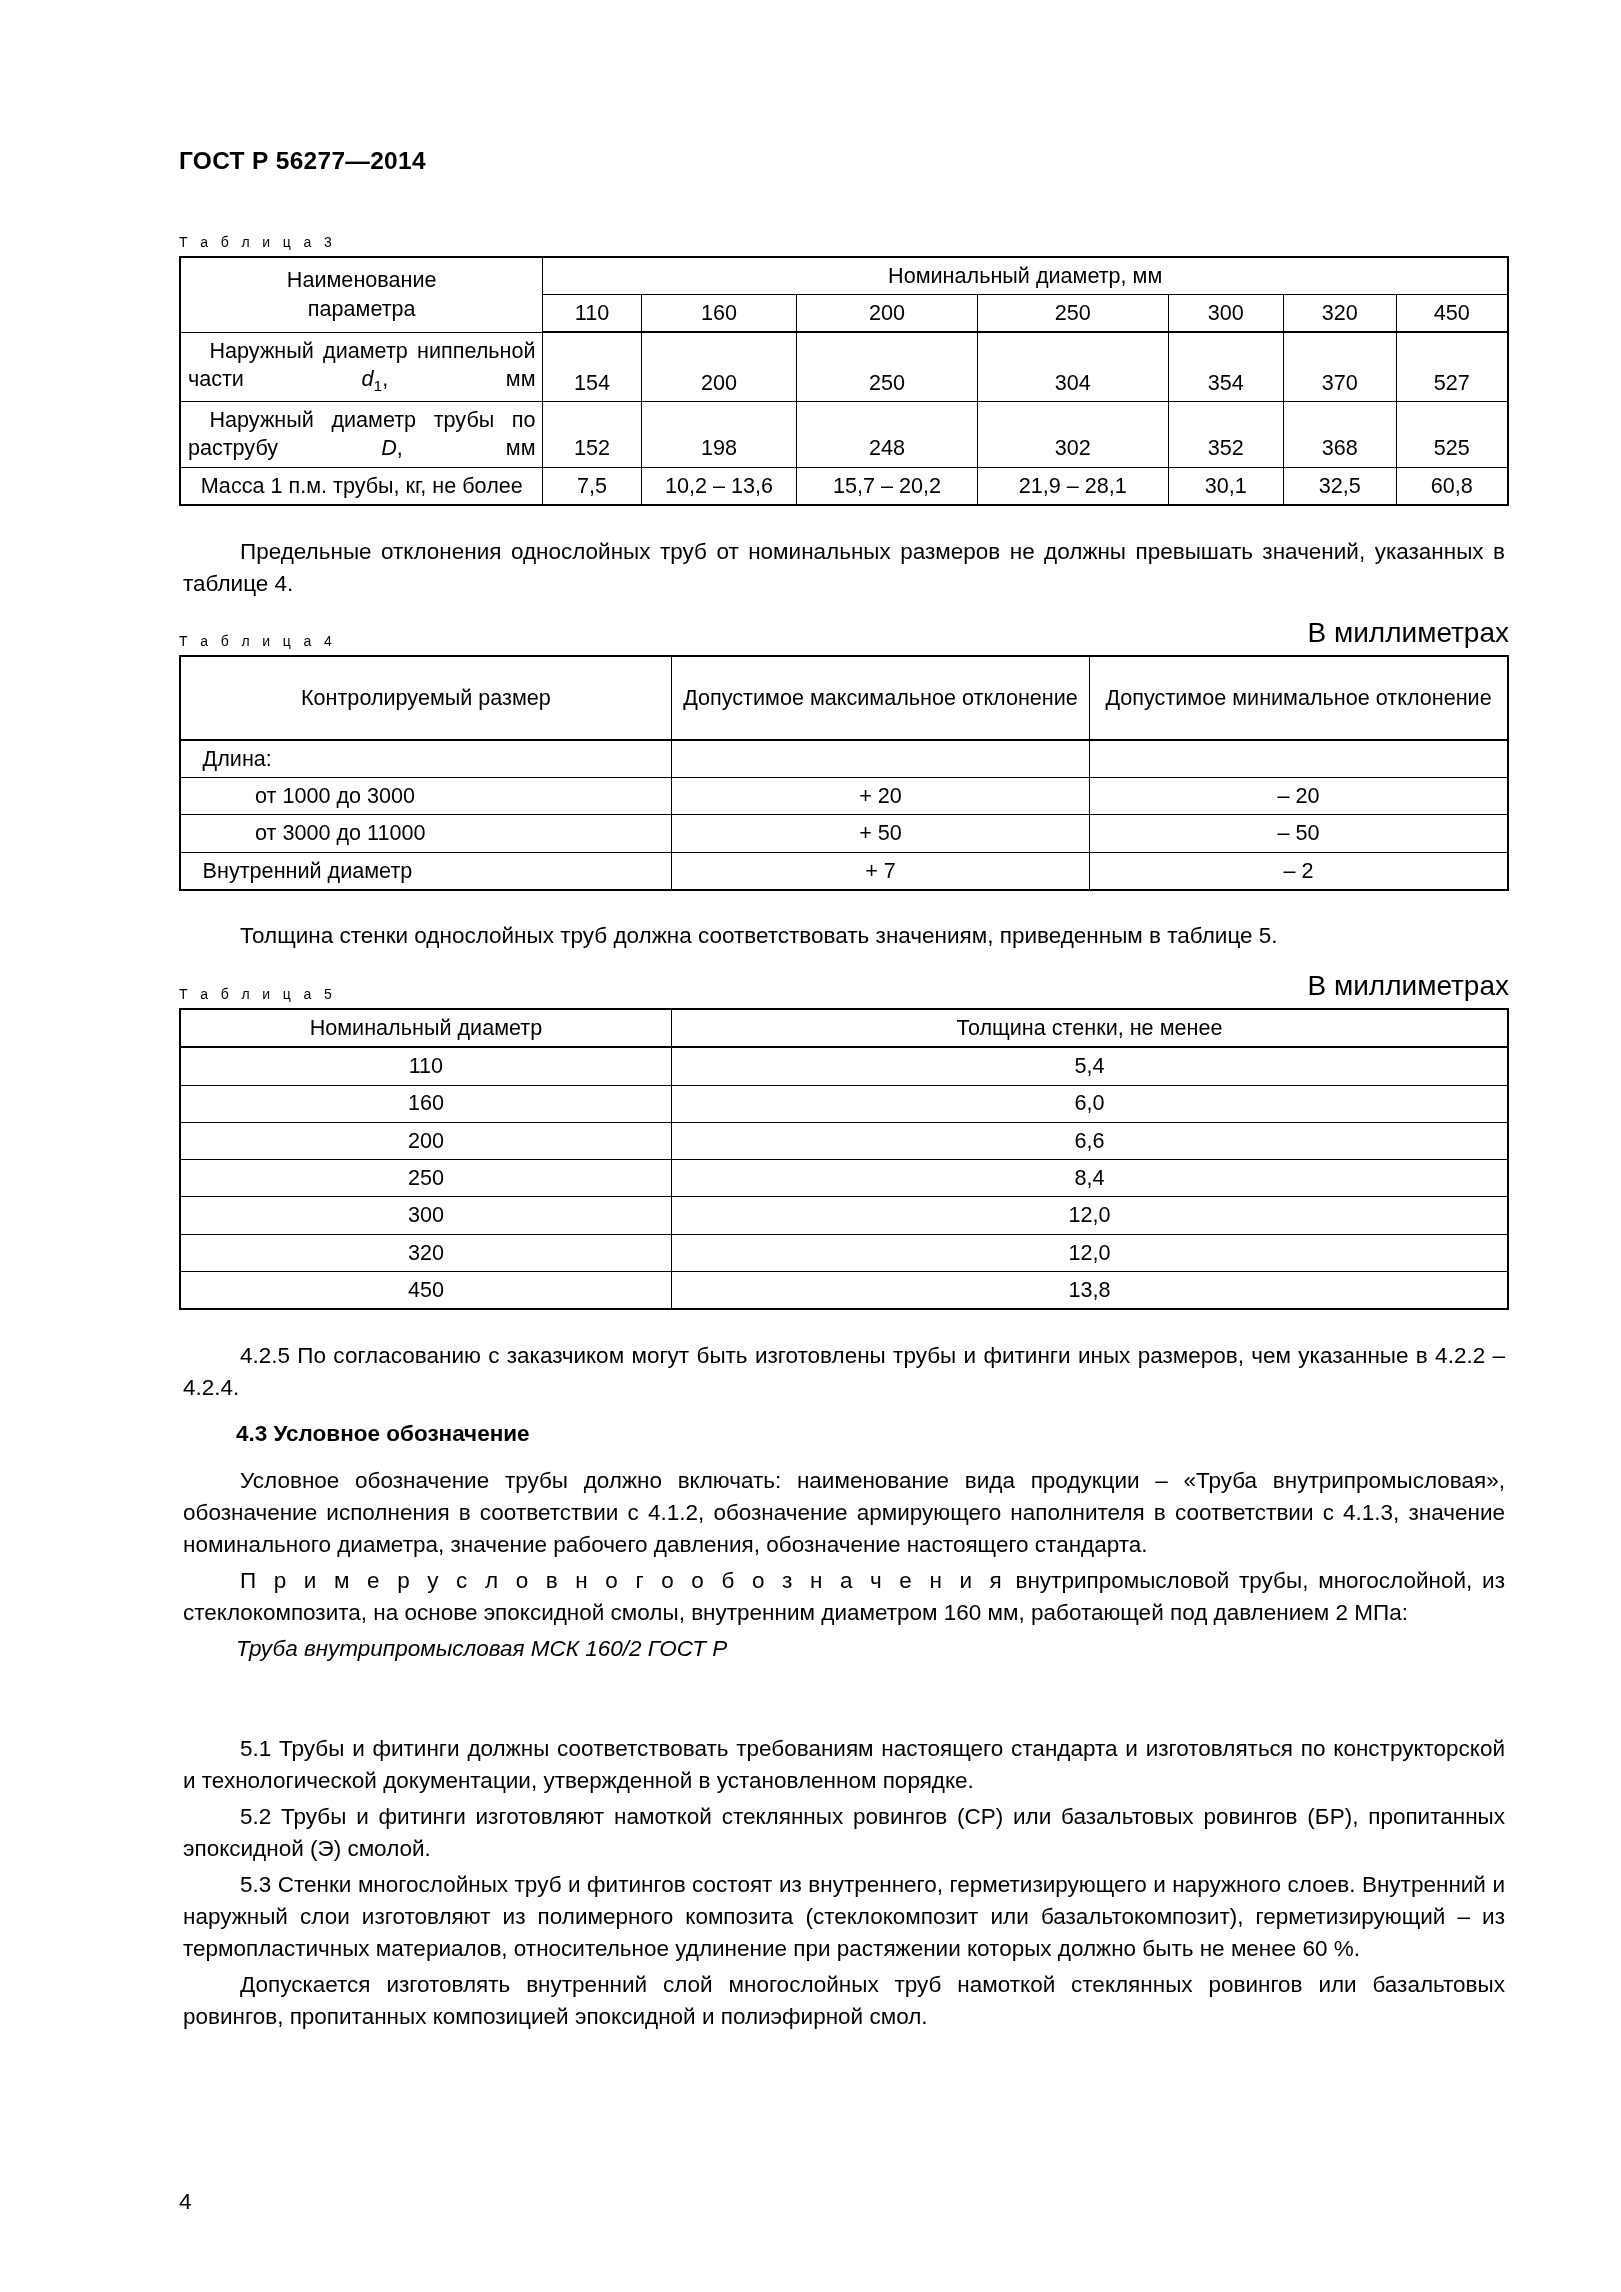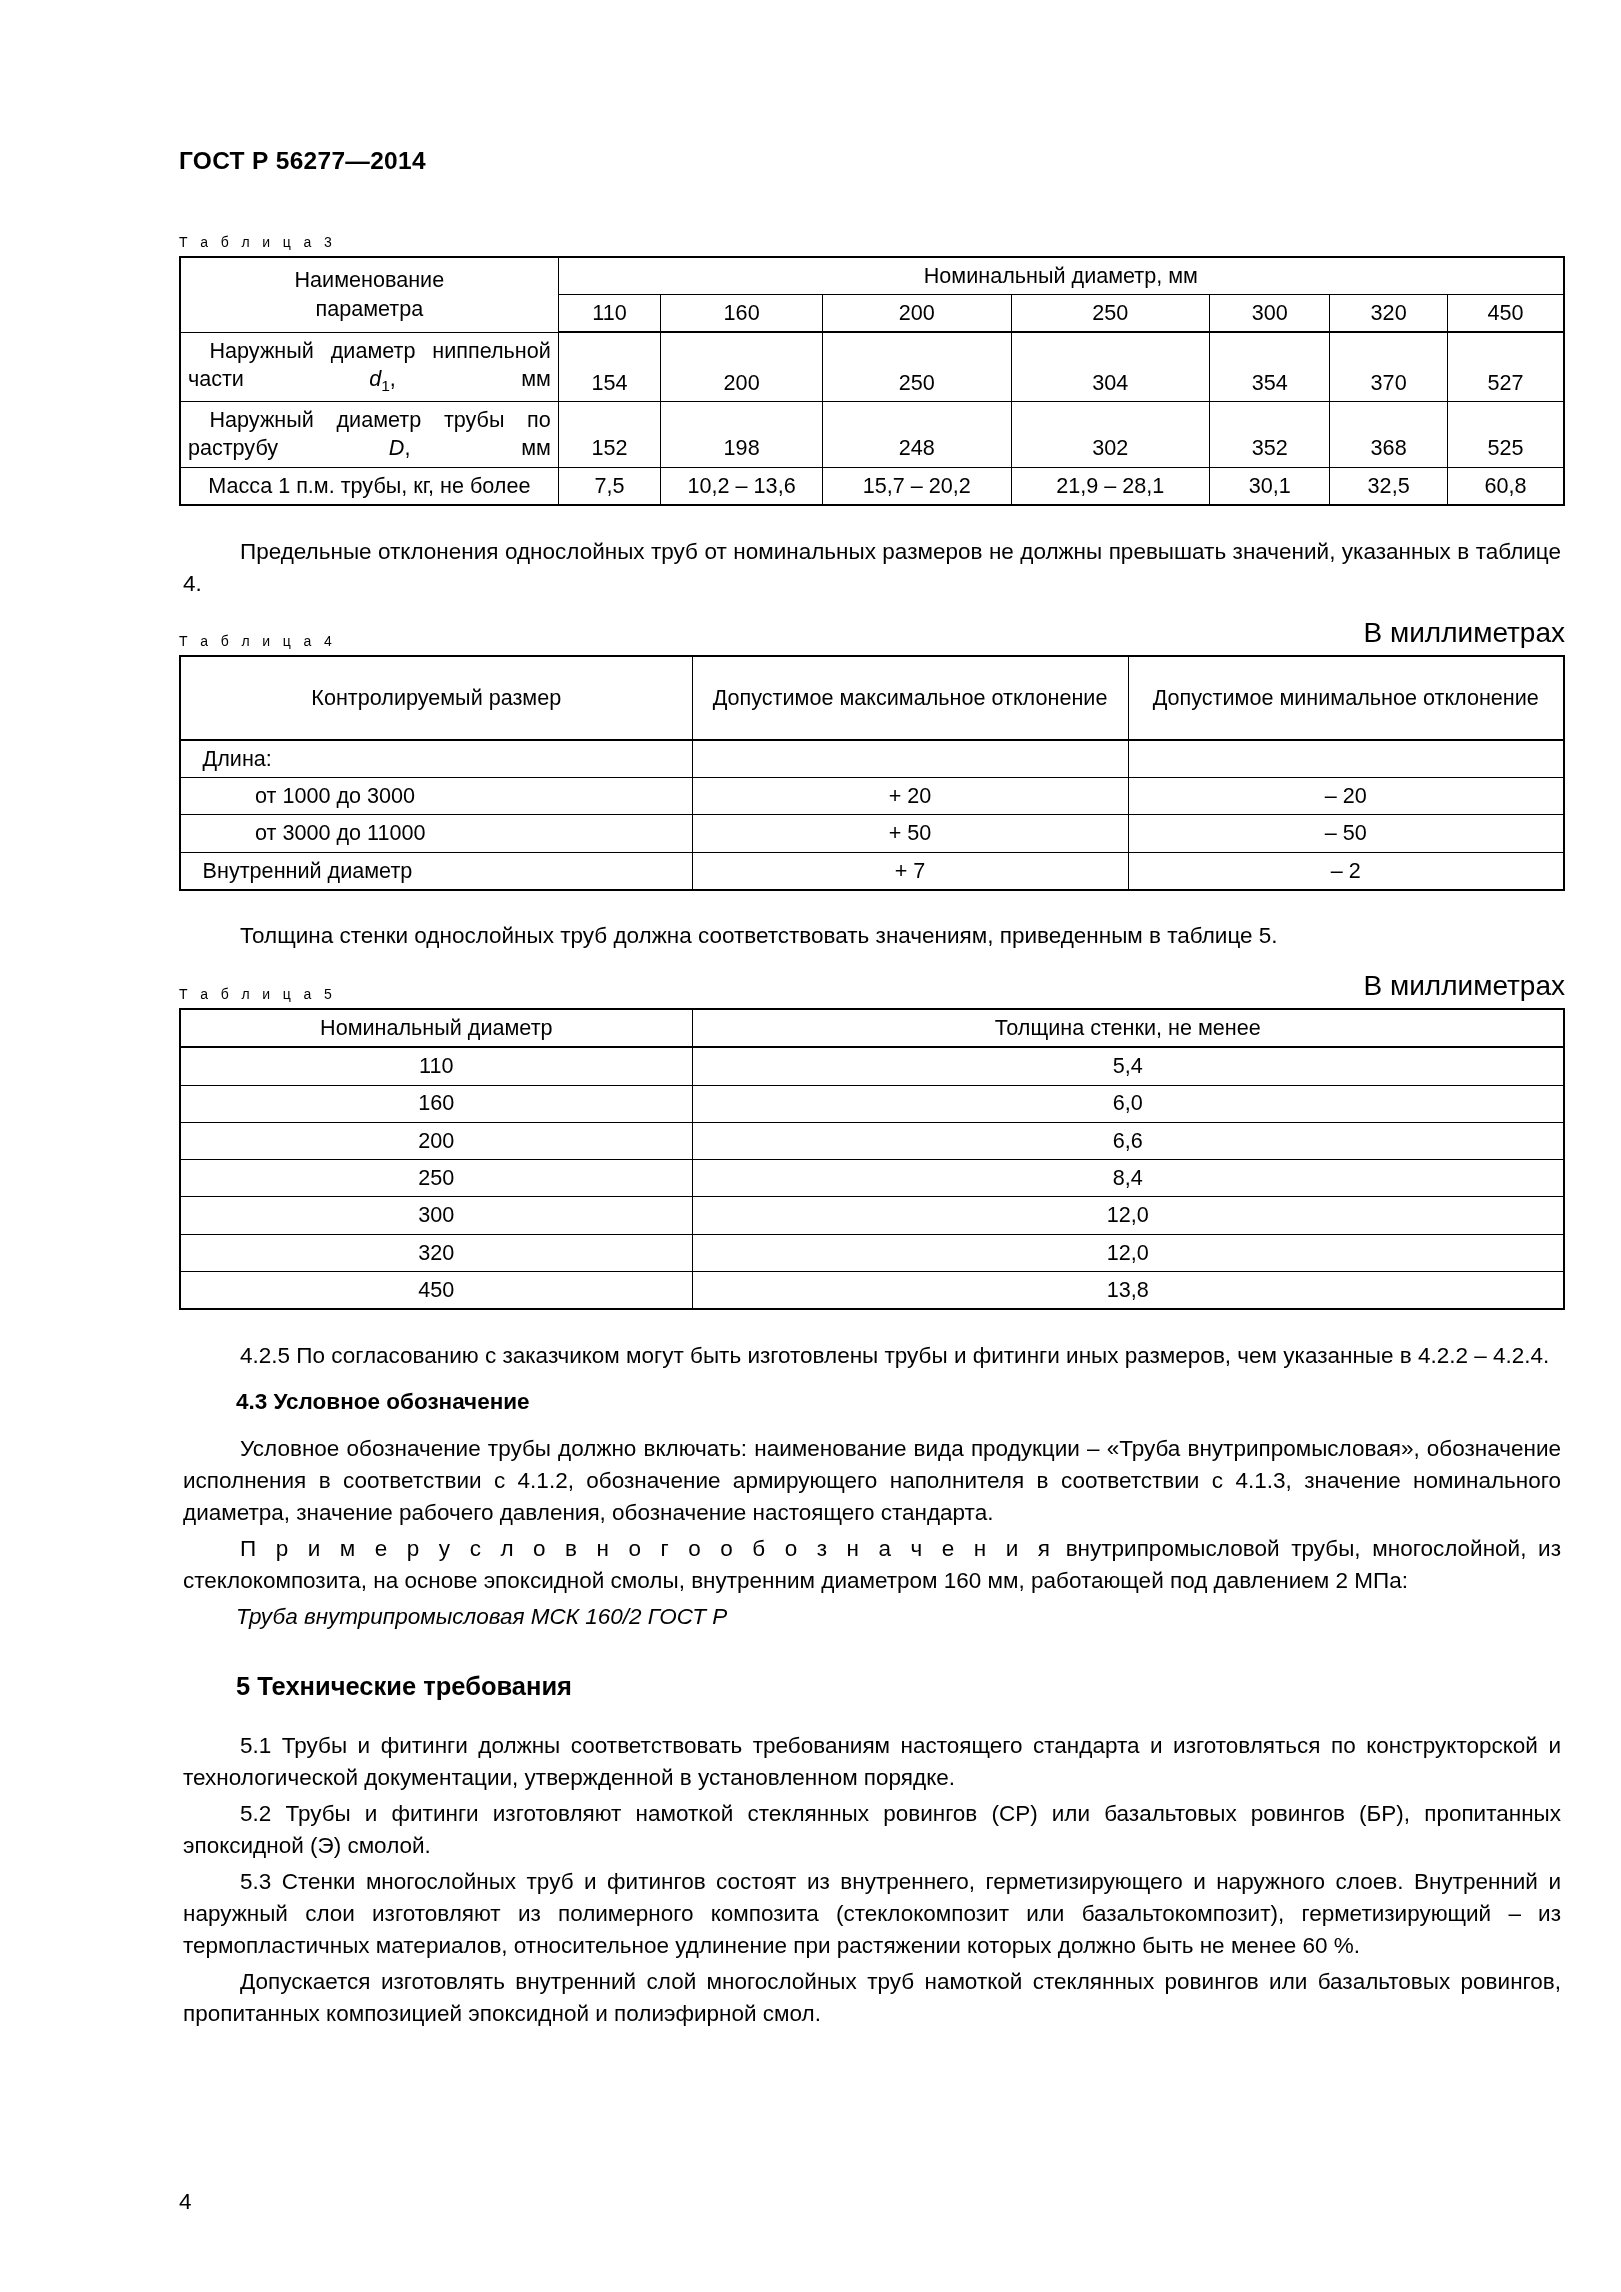--- a/index.html
+++ b/index.html
@@ -11,21 +11,21 @@
     font-family: "Liberation Sans", sans-serif;
     color: #000000;
   }
   .page {
     position: relative;
     width: 1621px;
     height: 2293px;
     margin: 0 auto;
     background: #ffffff;
     box-sizing: border-box;
-    padding: 147px 56px 59px 179px;
+    padding: 147px 112px 59px 179px;
   }
   .doc-header {
     font-size: 24.5px;
     font-weight: bold;
     letter-spacing: 0.3px;
     margin: 0 0 59px 0;
   }
 
   
   .tbl-caption-row {
@@ -301,21 +301,20 @@
   <p class="body">Условное обозначение трубы должно включать: наименование вида продукции – «Труба внутрипромысловая», обозначение исполнения в соответствии с 4.1.2, обозначение армирующего наполнителя в соответствии с 4.1.3, значение номинального диаметра, значение рабочего давления, обозначение настоящего стандарта.</p>
 
   <p class="body">
     <span class="spaced-lead">П р и м е р   у с л о в н о г о   о б о з н а ч е н и я</span><span> внутрипромысловой трубы, многослойной, из стеклокомпозита, на основе эпоксидной смолы, внутренним диаметром 160 мм, работающей под давлением 2 МПа:</span>
   </p>
 
   <p class="example">Труба внутрипромысловая МСК 160/2 ГОСТ Р</p>
 
   <div class="spacer-lg"></div>
 
-  <h2 class="sect">5 Технические требования</h2>
 
   <div class="spacer-md"></div>
 
   <p class="body">5.1 Трубы и фитинги должны соответствовать требованиям настоящего стандарта и изготовляться по конструкторской и технологической документации, утвержденной в установленном порядке.</p>
   <p class="body">5.2 Трубы и фитинги изготовляют намоткой стеклянных ровингов (СР) или базальтовых ровингов (БР), пропитанных эпоксидной (Э) смолой.</p>
   <p class="body">5.3 Стенки многослойных труб и фитингов состоят из внутреннего, герметизирующего и наружного слоев. Внутренний и наружный слои изготовляют из полимерного композита (стеклокомпозит или базальтокомпозит), герметизирующий – из термопластичных материалов, относительное удлинение при растяжении которых должно быть не менее 60 %.</p>
   <p class="body">Допускается изготовлять внутренний слой многослойных труб намоткой стеклянных ровингов или базальтовых ровингов, пропитанных композицией эпоксидной и полиэфирной смол.</p>
 
   <div class="page-num">4</div>
 

